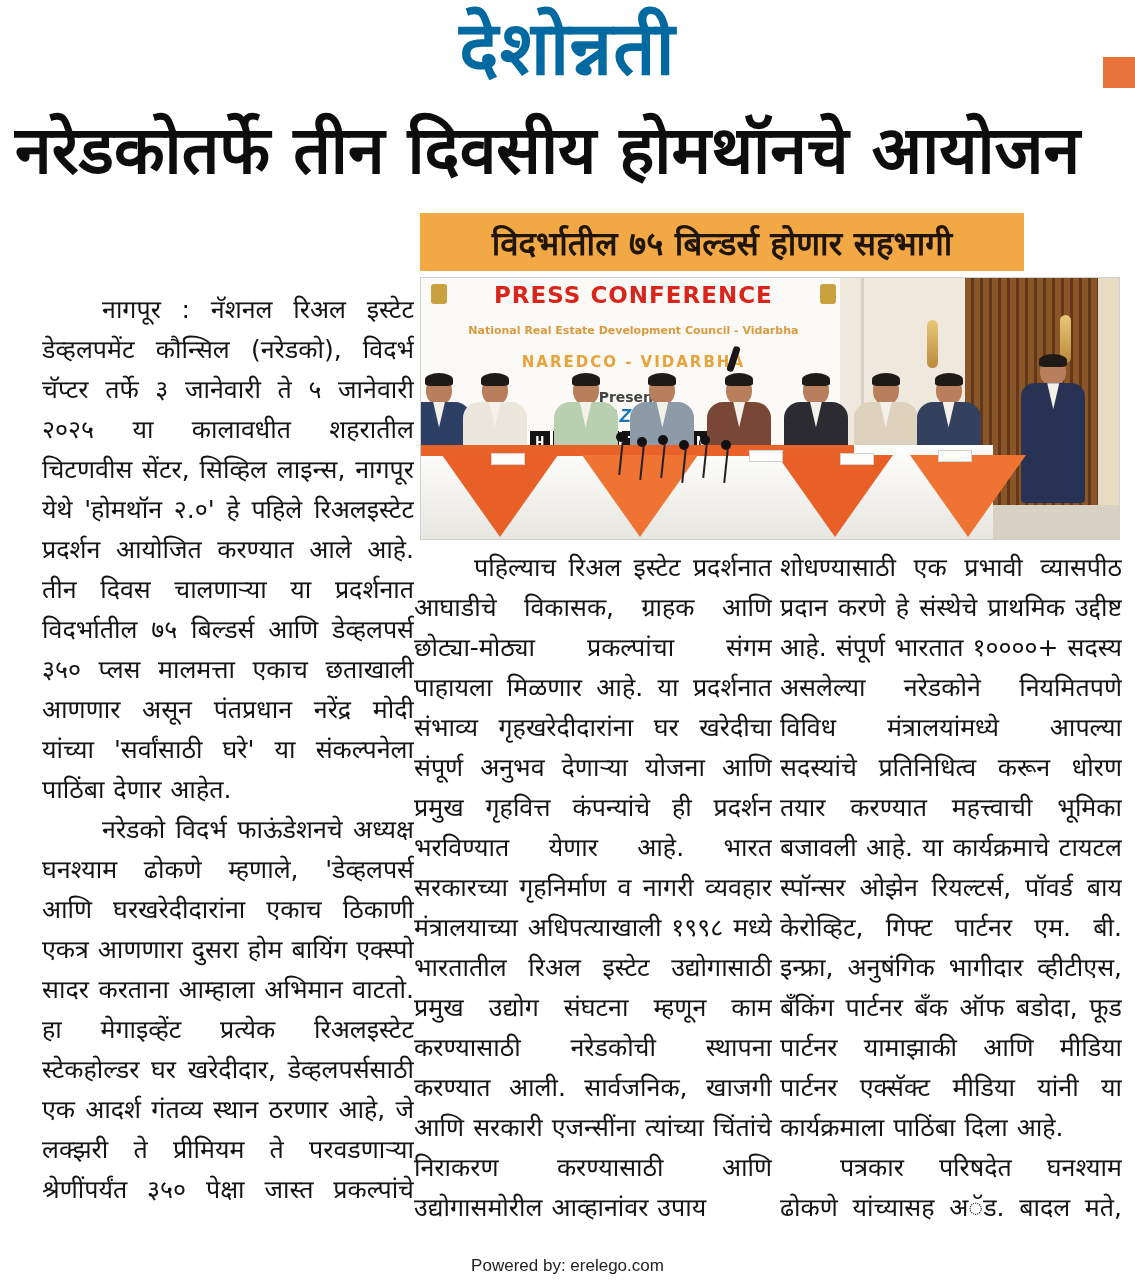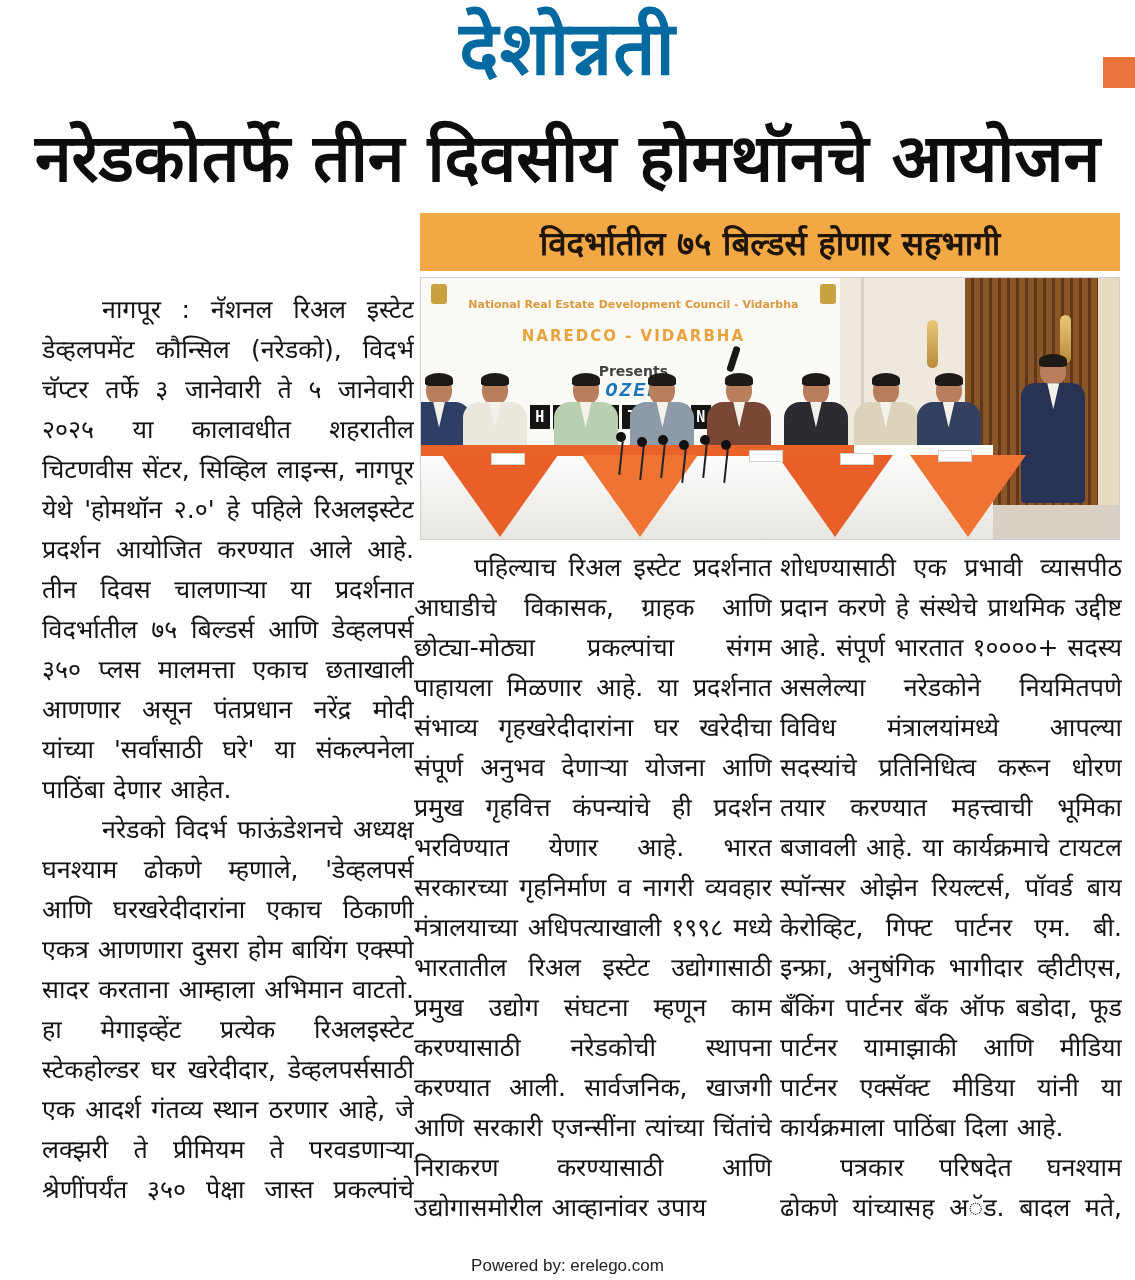--- a/index.html
+++ b/index.html
@@ -13,31 +13,31 @@
   .masthead {
     position:absolute; top:6px; left:0; width:100%; text-align:center;
     font-size:74px; font-weight:900; line-height:1.15; letter-spacing:1px;
   }
   .edge-block {
     position:absolute; top:57px; left:1103px; width:32px; height:31px;
     background:#e8743c;
   }
   
   .headline {
-    position:absolute; top:116px; left:15px; width:1105px; text-align:center;
+    position:absolute; top:108px; left:15px; width:1105px; 
     font-size:66px; font-weight:800; color:#0d0d0d; line-height:1.3;
     letter-spacing:0px;
   }
   
   .byline {
     position:absolute; top:220px; left:44px; font-size:27px; color:#1c1c1c;
   }
   
   .subhead {
-    position:absolute; top:213px; left:420px; width:700px; height:58px;
+    position:absolute; top:213px; left:420px; width:604px; height:58px;
     display:flex; align-items:center; justify-content:center;
     font-size:33px; font-weight:700; color:#20150a;
   }
   
   .photo {
     position:absolute; top:277px; left:420px; width:700px; height:263px;
     background:#f5f4f0; overflow:hidden; border:1px solid #cfcfcf;
   }
   .photo .wall-cream { position:absolute; top:0; left:60%; width:40%; height:100%; background:#efe9dd; }
   .photo .wall-wood {
@@ -131,20 +131,21 @@
   <div class="headline">नरेडकोतर्फे तीन दिवसीय होमथॉनचे आयोजन</div>
 
 
   <div class="subhead" id="subhead" style="background: rgb(242, 168, 69);">विदर्भातील ७५ बिल्डर्स होणार सहभागी</div>
 
   <div class="photo">
     <div class="backdrop">
       <div class="gold-emblem left"></div>
       <div class="gold-emblem right"></div>
       <div class="banner-inner">
+        <div class="pc-title">PRESS CONFERENCE</div>
         <div class="pc-org">National Real Estate Development Council - Vidarbha</div>
         <div class="pc-chapter">NAREDCO - VIDARBHA</div>
         <div class="pc-presents">Presents</div>
         <div class="pc-ozen">OZEN</div>
         <div class="homethon-row" id="homethon-row">
             <div class="hl-box">H</div>
             <div class="hl-box">O</div>
             <div class="hl-box">M</div>
             <div class="hl-box">E</div>
             <div class="hl-box">T</div>

